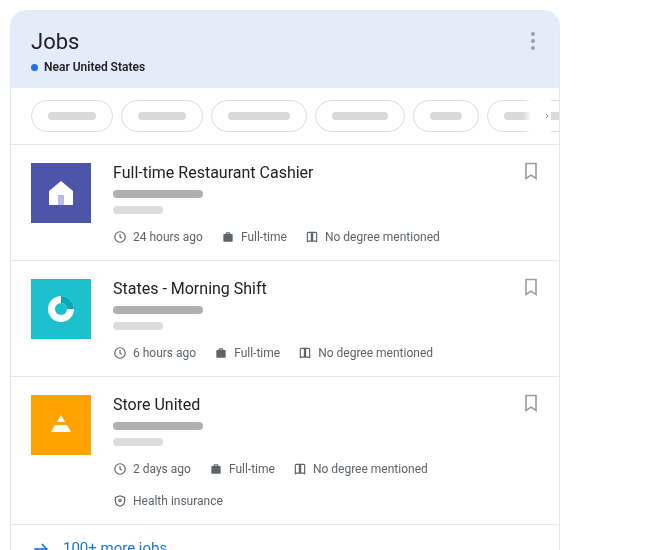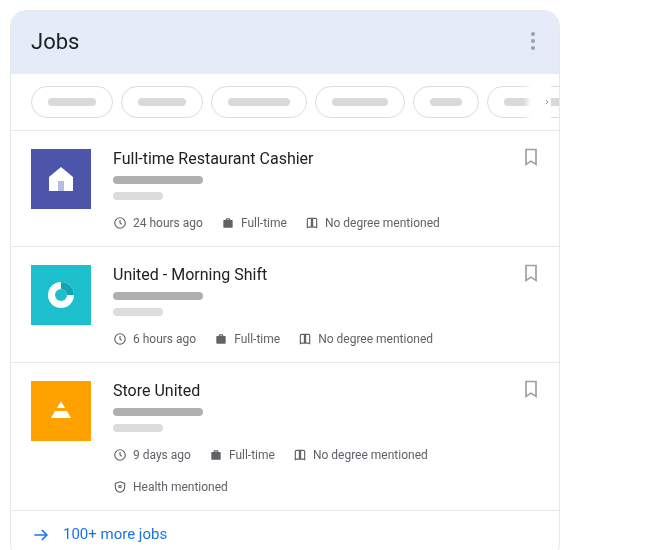--- a/index.html
+++ b/index.html
@@ -168,20 +168,24 @@
       font-size: 15px;
       cursor: pointer;
     }
   </style>
 </head>
 <body>
 
 <div class="card">
   <div class="header">
     <div class="header-title">Jobs</div>
+    <div class="location-row">
+      <span class="location-dot"></span>
+      <span class="location-text">Near United States</span>
+    </div>
     <div class="kebab">
       <span></span>
         <span></span>
         <span></span>
     </div>
   </div>
 
   <div class="chips-row">
     <div class="chip">
         <div class="chip-inner" style="width:48px"></div>
@@ -251,21 +255,21 @@
 
   <div class="job">
     <div class="logo logo-2">
       <svg width="36" height="36" viewBox="0 0 36 36">
         <circle cx="18" cy="18" r="13" fill="#fff"></circle>
         <circle cx="18" cy="18" r="6" fill="#1cc0cc"></circle>
         <path d="M18 5 A13 13 0 0 1 31 18 L24 18 A6 6 0 0 0 18 12 Z" fill="#0aa8b4"></path>
       </svg>
     </div>
     <div class="job-body">
-      <div class="job-title">United - Morning Shift</div>
+      <div class="job-title">States - Morning Shift</div>
       <div class="placeholder-line" style="width:90px"></div>
       <div class="placeholder-line light" style="width:50px"></div>
       <div class="meta-row">
         <div class="meta-item">
           <svg width="14" height="14" viewBox="0 0 24 24" fill="none" stroke="#5f6368" stroke-width="2">
               <circle cx="12" cy="12" r="9"></circle>
               <polyline points="12 7 12 12 15 14"></polyline>
             </svg>
           <span>6 hours ago</span>
         </div>
@@ -301,41 +305,41 @@
     <div class="job-body">
       <div class="job-title">Store United</div>
       <div class="placeholder-line" style="width:90px"></div>
       <div class="placeholder-line light" style="width:50px"></div>
       <div class="meta-row">
         <div class="meta-item">
           <svg width="14" height="14" viewBox="0 0 24 24" fill="none" stroke="#5f6368" stroke-width="2">
               <circle cx="12" cy="12" r="9"></circle>
               <polyline points="12 7 12 12 15 14"></polyline>
             </svg>
-          <span>9 days ago</span>
+          <span>2 days ago</span>
         </div>
         <div class="meta-item">
           <svg width="14" height="14" viewBox="0 0 24 24" fill="#5f6368">
               <path d="M10 4h4a2 2 0 012 2v1h3a1 1 0 011 1v11a1 1 0 01-1 1H5a1 1 0 01-1-1V8a1 1 0 011-1h3V6a2 2 0 012-2zm0 3h4V6h-4v1z"></path>
             </svg>
           <span>Full-time</span>
         </div>
         <div class="meta-item">
           <svg width="14" height="14" viewBox="0 0 24 24" fill="none" stroke="#5f6368" stroke-width="2">
               <path d="M4 19V6a2 2 0 012-2h5v15H6a2 2 0 00-2 2z"></path>
               <path d="M20 19V6a2 2 0 00-2-2h-5v15h5a2 2 0 012 2z"></path>
             </svg>
           <span>No degree mentioned</span>
         </div>
         <div class="meta-item">
           <svg width="14" height="14" viewBox="0 0 24 24" fill="none" stroke="#5f6368" stroke-width="2">
               <path d="M12 3l8 3v5c0 5-3.5 9-8 10-4.5-1-8-5-8-10V6l8-3z"></path>
               <circle cx="12" cy="11" r="2"></circle>
             </svg>
-          <span>Health mentioned</span>
+          <span>Health insurance</span>
         </div>
       </div>
     </div>
     <div class="bookmark">
       <svg width="20" height="20" viewBox="0 0 24 24" fill="none" stroke="#9aa0a6" stroke-width="2">
           <path d="M6 3h12v18l-6-4-6 4V3z"></path>
         </svg>
     </div>
   </div>
 

